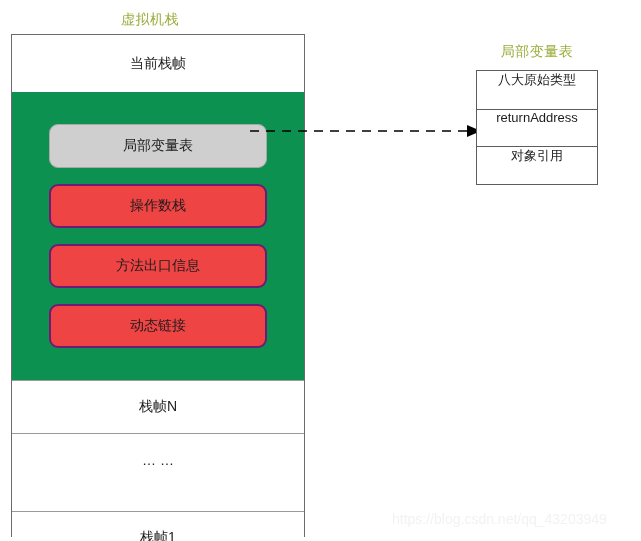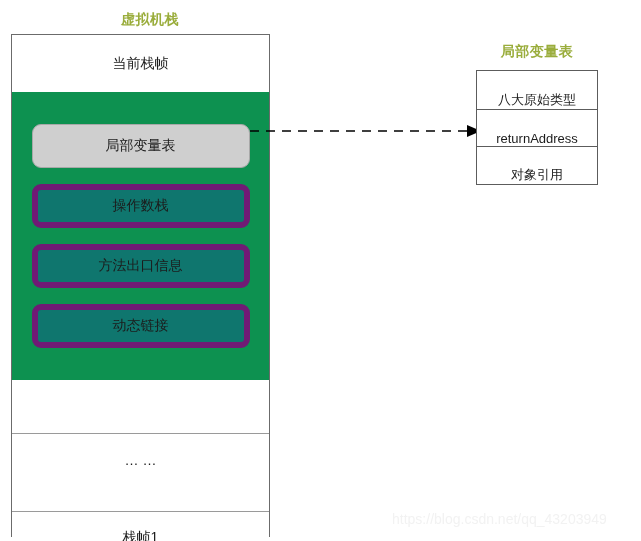--- a/index.html
+++ b/index.html
@@ -14,42 +14,42 @@
     overflow: hidden;
     font-family: "Liberation Sans", "DejaVu Sans", sans-serif;
     -webkit-font-smoothing: antialiased;
   }
 
   
   .section-title {
     position: absolute;
     color: #9aad3c;
     font-size: 14px;
-    font-weight: bold;
+    font-weight: normal;
     letter-spacing: 0.5px;
     white-space: nowrap;
     text-align: center;
   }
   #vm-stack-title {
     left: 11px;
     width: 278px;
     top: 11px;
   }
   #lvt-title {
     left: 476px;
     width: 122px;
     top: 43px;
   }
 
   
   #vm-stack-frame {
     position: absolute;
     left: 11px;
     top: 34px;
-    width: 259px;
+    width: 294px;
     height: 503px;
     border: 1px solid #6b6b6b;
     box-sizing: border-box;
     background: #ffffff;
   }
 
   
   #current-frame-cell {
     position: absolute;
     left: 0;
@@ -79,22 +79,22 @@
     display: flex;
     flex-direction: column;
     align-items: center;
     justify-content: center;
     gap: 16px;
   }
   .detail-item {
     width: 218px;
     height: 44px;
     border-radius: 9px;
-    background: #0f766e;
-    border: 6px solid #701a75;
+    background: #ef4444;
+    border: 2px solid #701a75;
     box-sizing: border-box;
     display: flex;
     align-items: center;
     justify-content: center;
   }
   .detail-item.highlighted {
     background: #cfcfcf;
     border: 1px solid #a8a8a8;
   }
 
@@ -132,21 +132,21 @@
     top: 70px;
     width: 122px;
     height: 115px;
     border: 1px solid #5c5c5c;
     box-sizing: border-box;
     background: #ffffff;
   }
   .lvt-row {
     height: 37.6px;
     display: flex;
-    align-items: flex-end;
+    align-items: flex-start;
     justify-content: center;
     box-sizing: border-box;
   }
   .lvt-row + .lvt-row {
     border-top: 1px solid #5c5c5c;
   }
   .lvt-label {
     font-size: 13px;
     color: #1c1c1c;
     white-space: nowrap;
@@ -187,20 +187,23 @@
     <div class="detail-item">
       <span class="cell-label">方法出口信息</span>
     </div>
 
     <div class="detail-item">
       <span class="cell-label">动态链接</span>
     </div>
 
   </div>
 
+  <div class="stack-row" id="stack-row-n">
+    <span class="cell-label">栈帧N</span>
+  </div>
 
   <div class="stack-row" id="stack-row-ellipsis">
     <span class="cell-label">… …</span>
   </div>
 
   <div class="stack-row" id="stack-row-1">
     <span class="cell-label">栈帧1</span>
   </div>
 
 </div>

